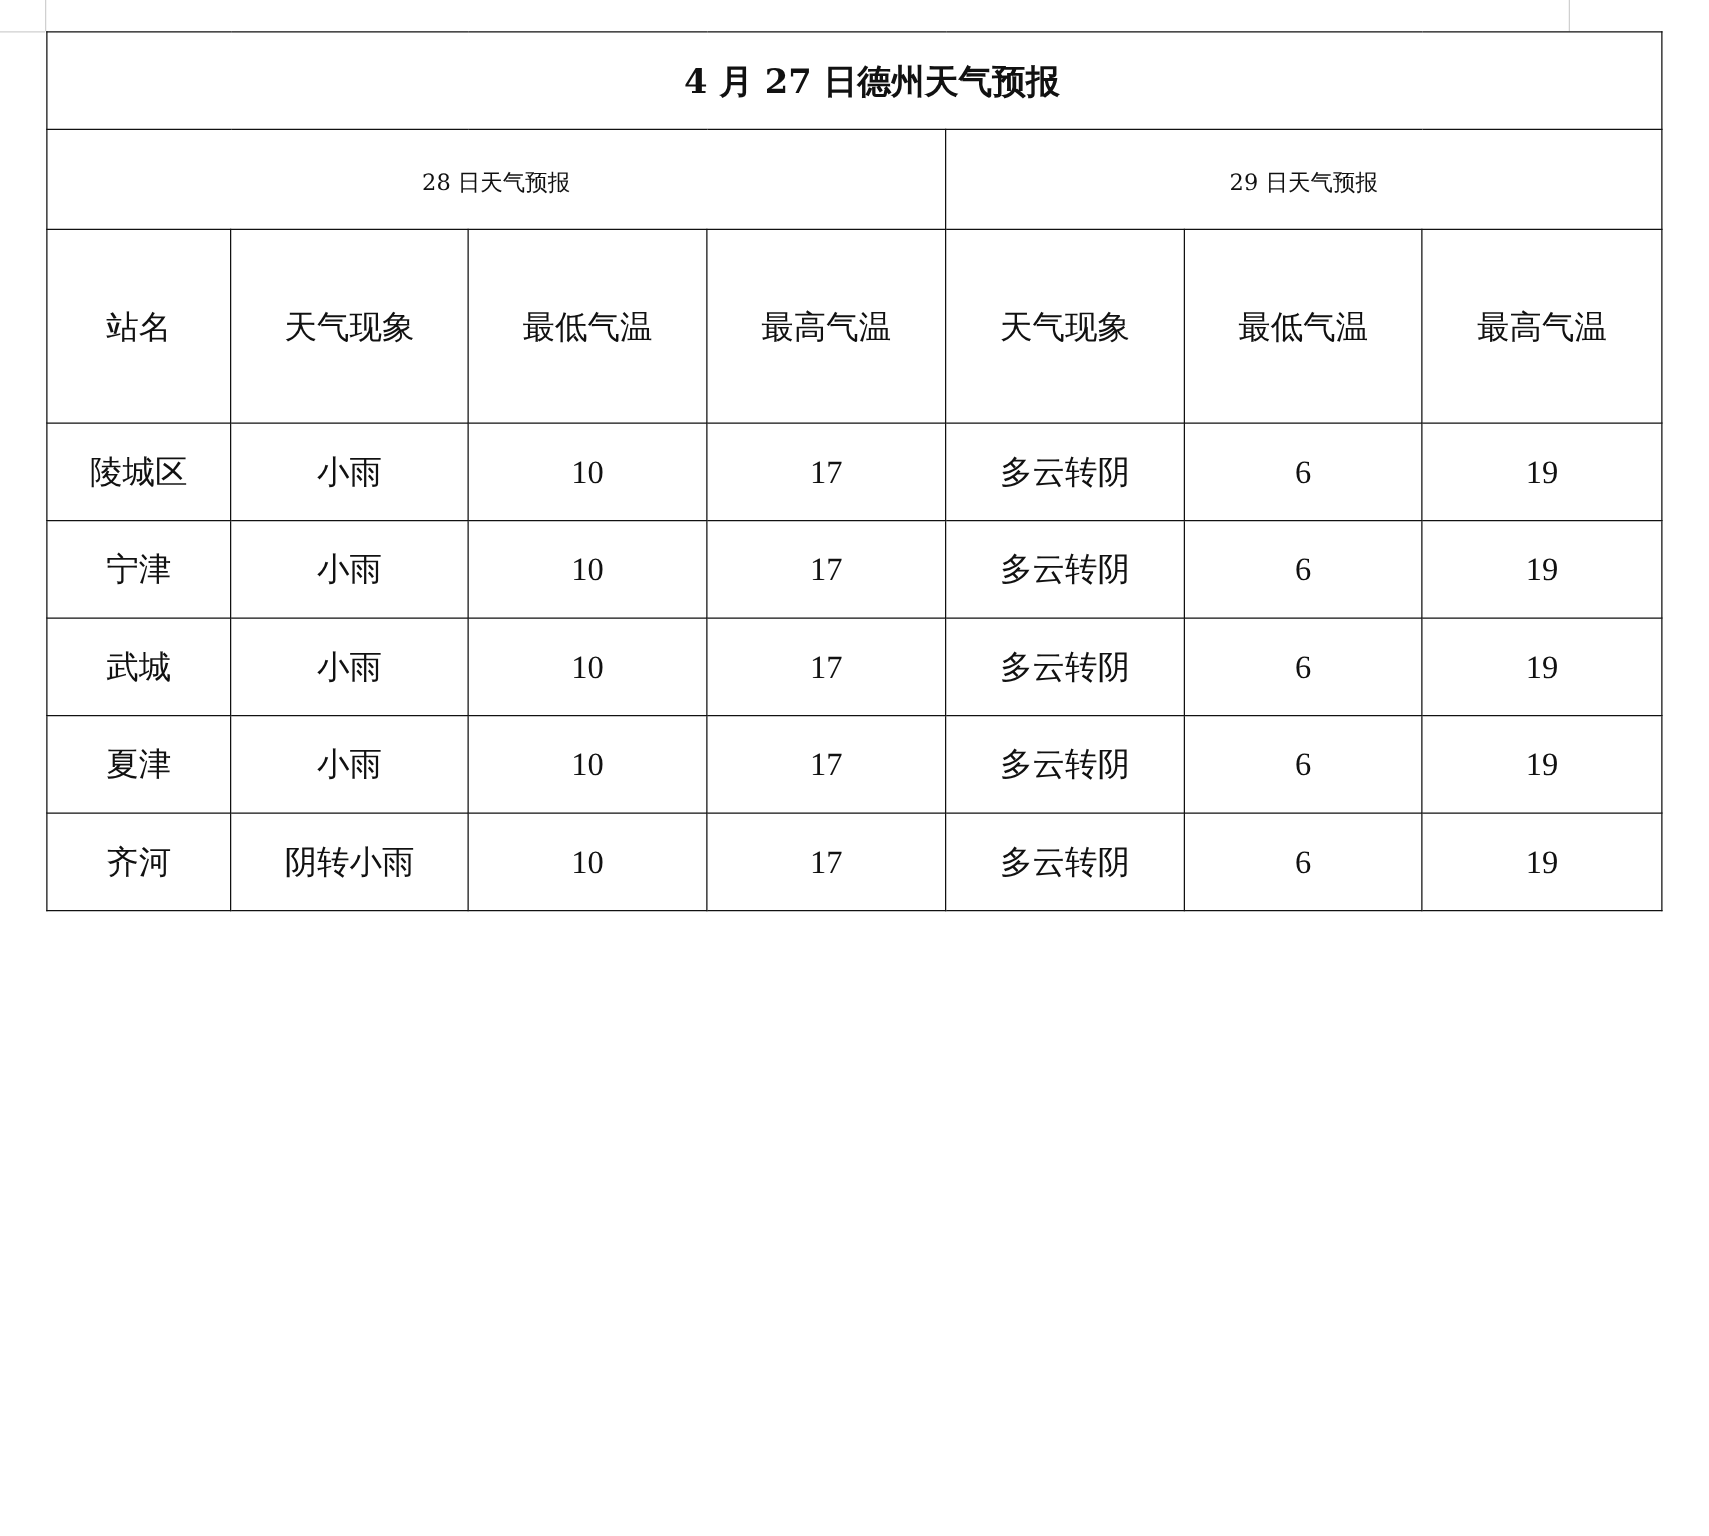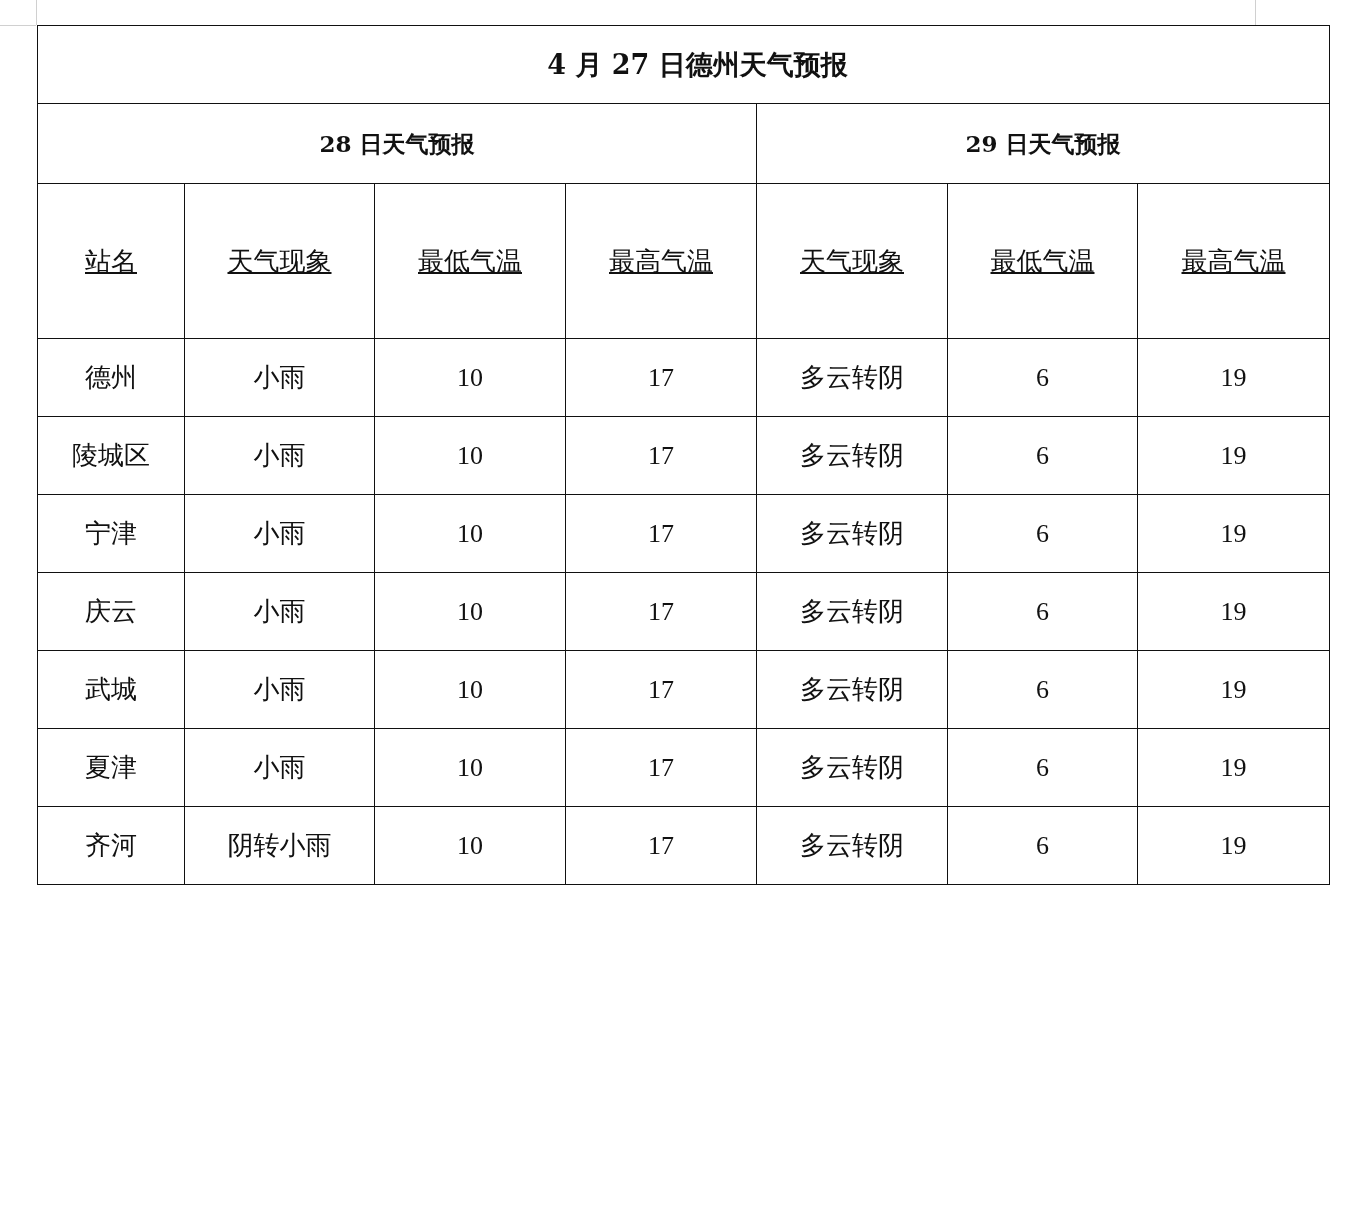--- a/index.html
+++ b/index.html
@@ -35,31 +35,31 @@
     border: 1.5px solid #111111;
     text-align: center;
     vertical-align: middle;
     padding: 0;
     font-size: 26px;
     font-weight: normal;
     white-space: nowrap;
   }
   .row-title td { height: 77px; }
   .row-day td { height: 79px; }
-  .row-head td { height: 154px; text-decoration: underline; }
+  .row-head td { height: 154px; }
   .row-data td { height: 77px; }
 
   .title-text {
     font-weight: bold;
     font-size: 27px;
     margin-left: 28px;
   }
   .day-text {
-    font-weight: bold;
-    font-size: 23px;
+    font-weight: normal;
+    font-size: 18px;
     text-align: right;
   }
   .num { font-family: "Liberation Serif", "DejaVu Serif", serif; font-size: 28px; }
 </style>
 </head>
 <body>
 
 <div class="corner-mark cm-left-v"></div>
 <div class="corner-mark cm-left-h"></div>
 <div class="corner-mark cm-right-v"></div>
@@ -91,29 +91,20 @@
     <tr class="row-head">
       <td>站名</td>
       <td>天气现象</td>
       <td>最低气温</td>
       <td>最高气温</td>
       <td>天气现象</td>
       <td>最低气温</td>
       <td>最高气温</td>
     </tr>
 
-  <tr class="row-data">
-    <td>德州</td>
-    <td>小雨</td>
-    <td class="num">10</td>
-    <td class="num">17</td>
-    <td>多云转阴</td>
-    <td class="num">6</td>
-    <td class="num">19</td>
-  </tr>
 
   <tr class="row-data">
     <td>陵城区</td>
     <td>小雨</td>
     <td class="num">10</td>
     <td class="num">17</td>
     <td>多云转阴</td>
     <td class="num">6</td>
     <td class="num">19</td>
   </tr>
@@ -122,29 +113,20 @@
     <td>宁津</td>
     <td>小雨</td>
     <td class="num">10</td>
     <td class="num">17</td>
     <td>多云转阴</td>
     <td class="num">6</td>
     <td class="num">19</td>
   </tr>
 
 
-  <tr class="row-data">
-    <td>庆云</td>
-    <td>小雨</td>
-    <td class="num">10</td>
-    <td class="num">17</td>
-    <td>多云转阴</td>
-    <td class="num">6</td>
-    <td class="num">19</td>
-  </tr>
 
 
   <tr class="row-data">
     <td>武城</td>
     <td>小雨</td>
     <td class="num">10</td>
     <td class="num">17</td>
     <td>多云转阴</td>
     <td class="num">6</td>
     <td class="num">19</td>

